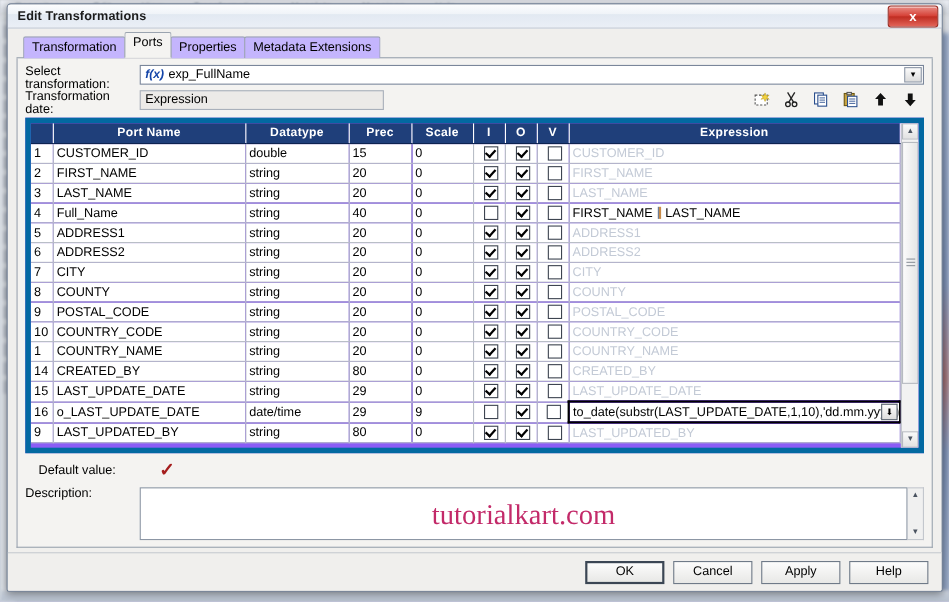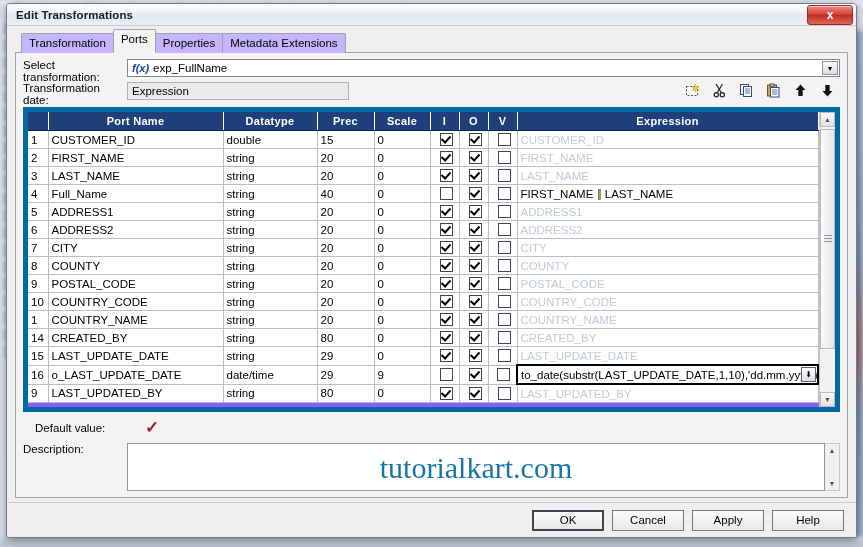--- a/index.html
+++ b/index.html
@@ -291,21 +291,21 @@
   .desc-row { display: flex; margin-top: 6px; height: 48px; }
   .desc-box {
     flex: 1 1 auto; background: #fff;
     border: 1px solid #8c96a4;
     position: relative; overflow: hidden;
     box-sizing: border-box;
   }
   .watermark {
     position: absolute; left: 50%; top: 50%;
     transform: translate(-50%,-46%);
-    color: #0369a1; font-size: 30px;
+    color: #be185d; font-size: 26px;
     font-family: "Liberation Serif", serif;
     white-space: nowrap;
     opacity: .92;
   }
   .desc-scroll {
     flex: 0 0 15px; width: 15px; background: #f0f0f0;
     border: 1px solid #c3c7cd; border-left: none;
     display: flex; flex-direction: column; justify-content: space-between;
     box-sizing: border-box;
   }

